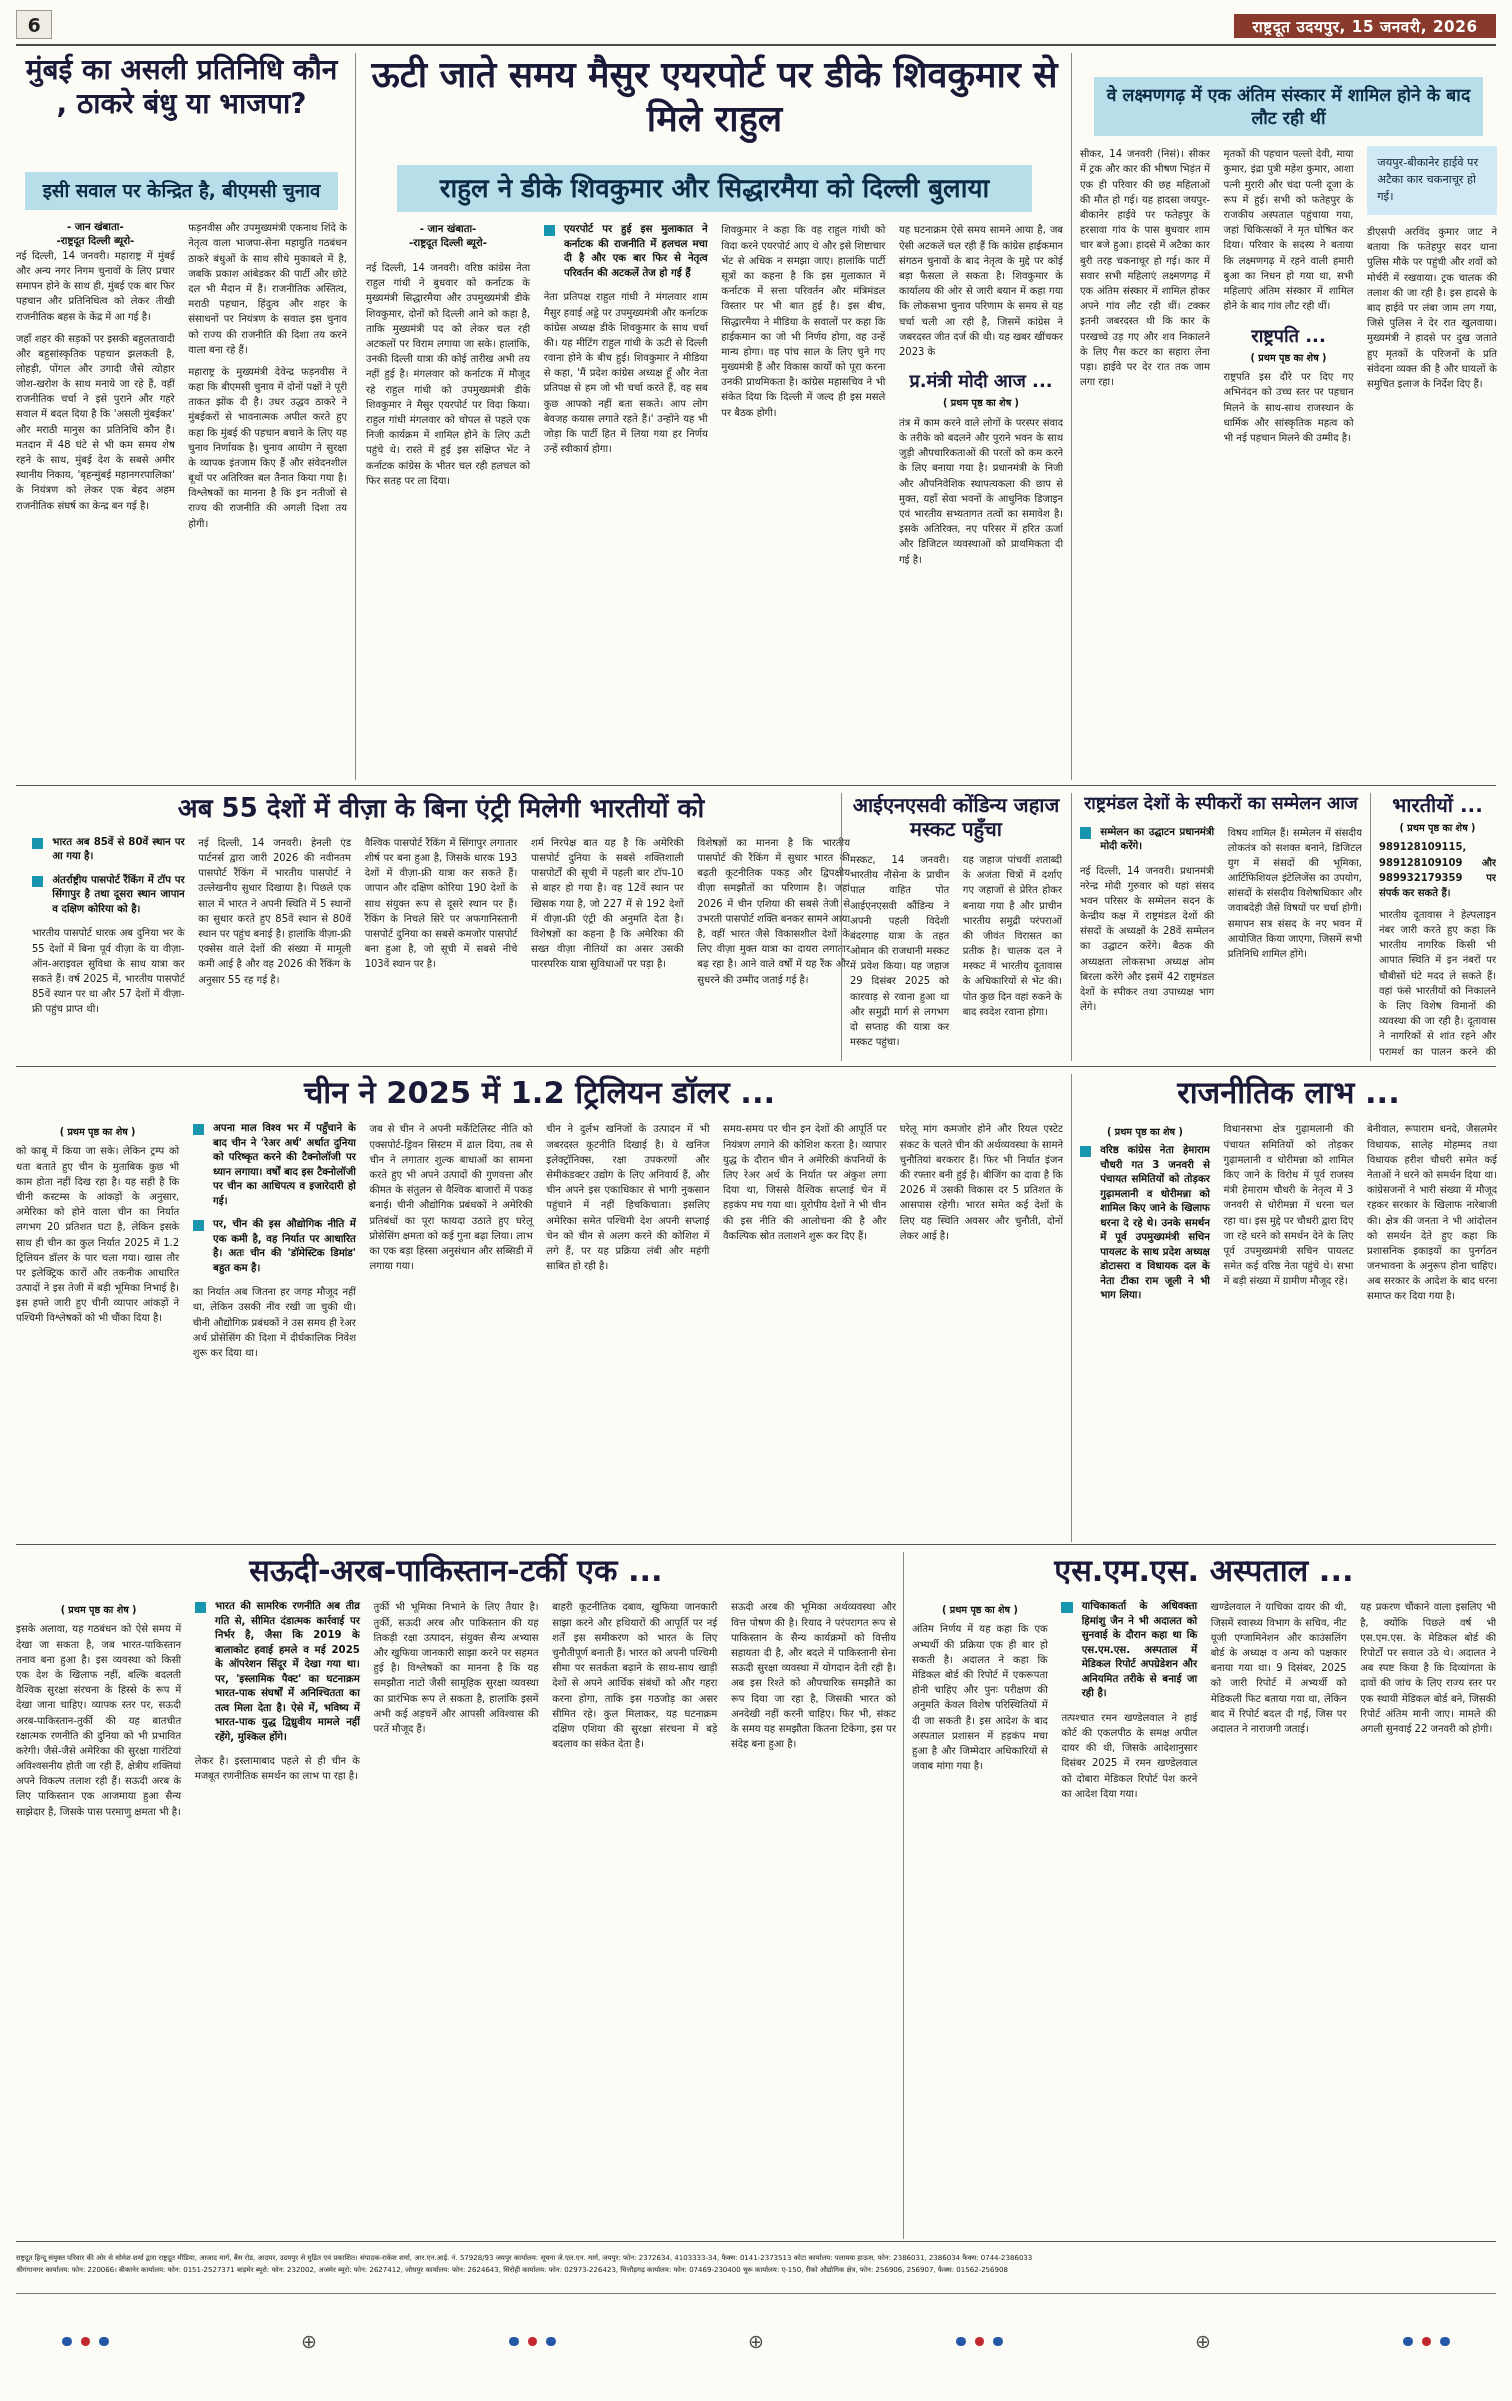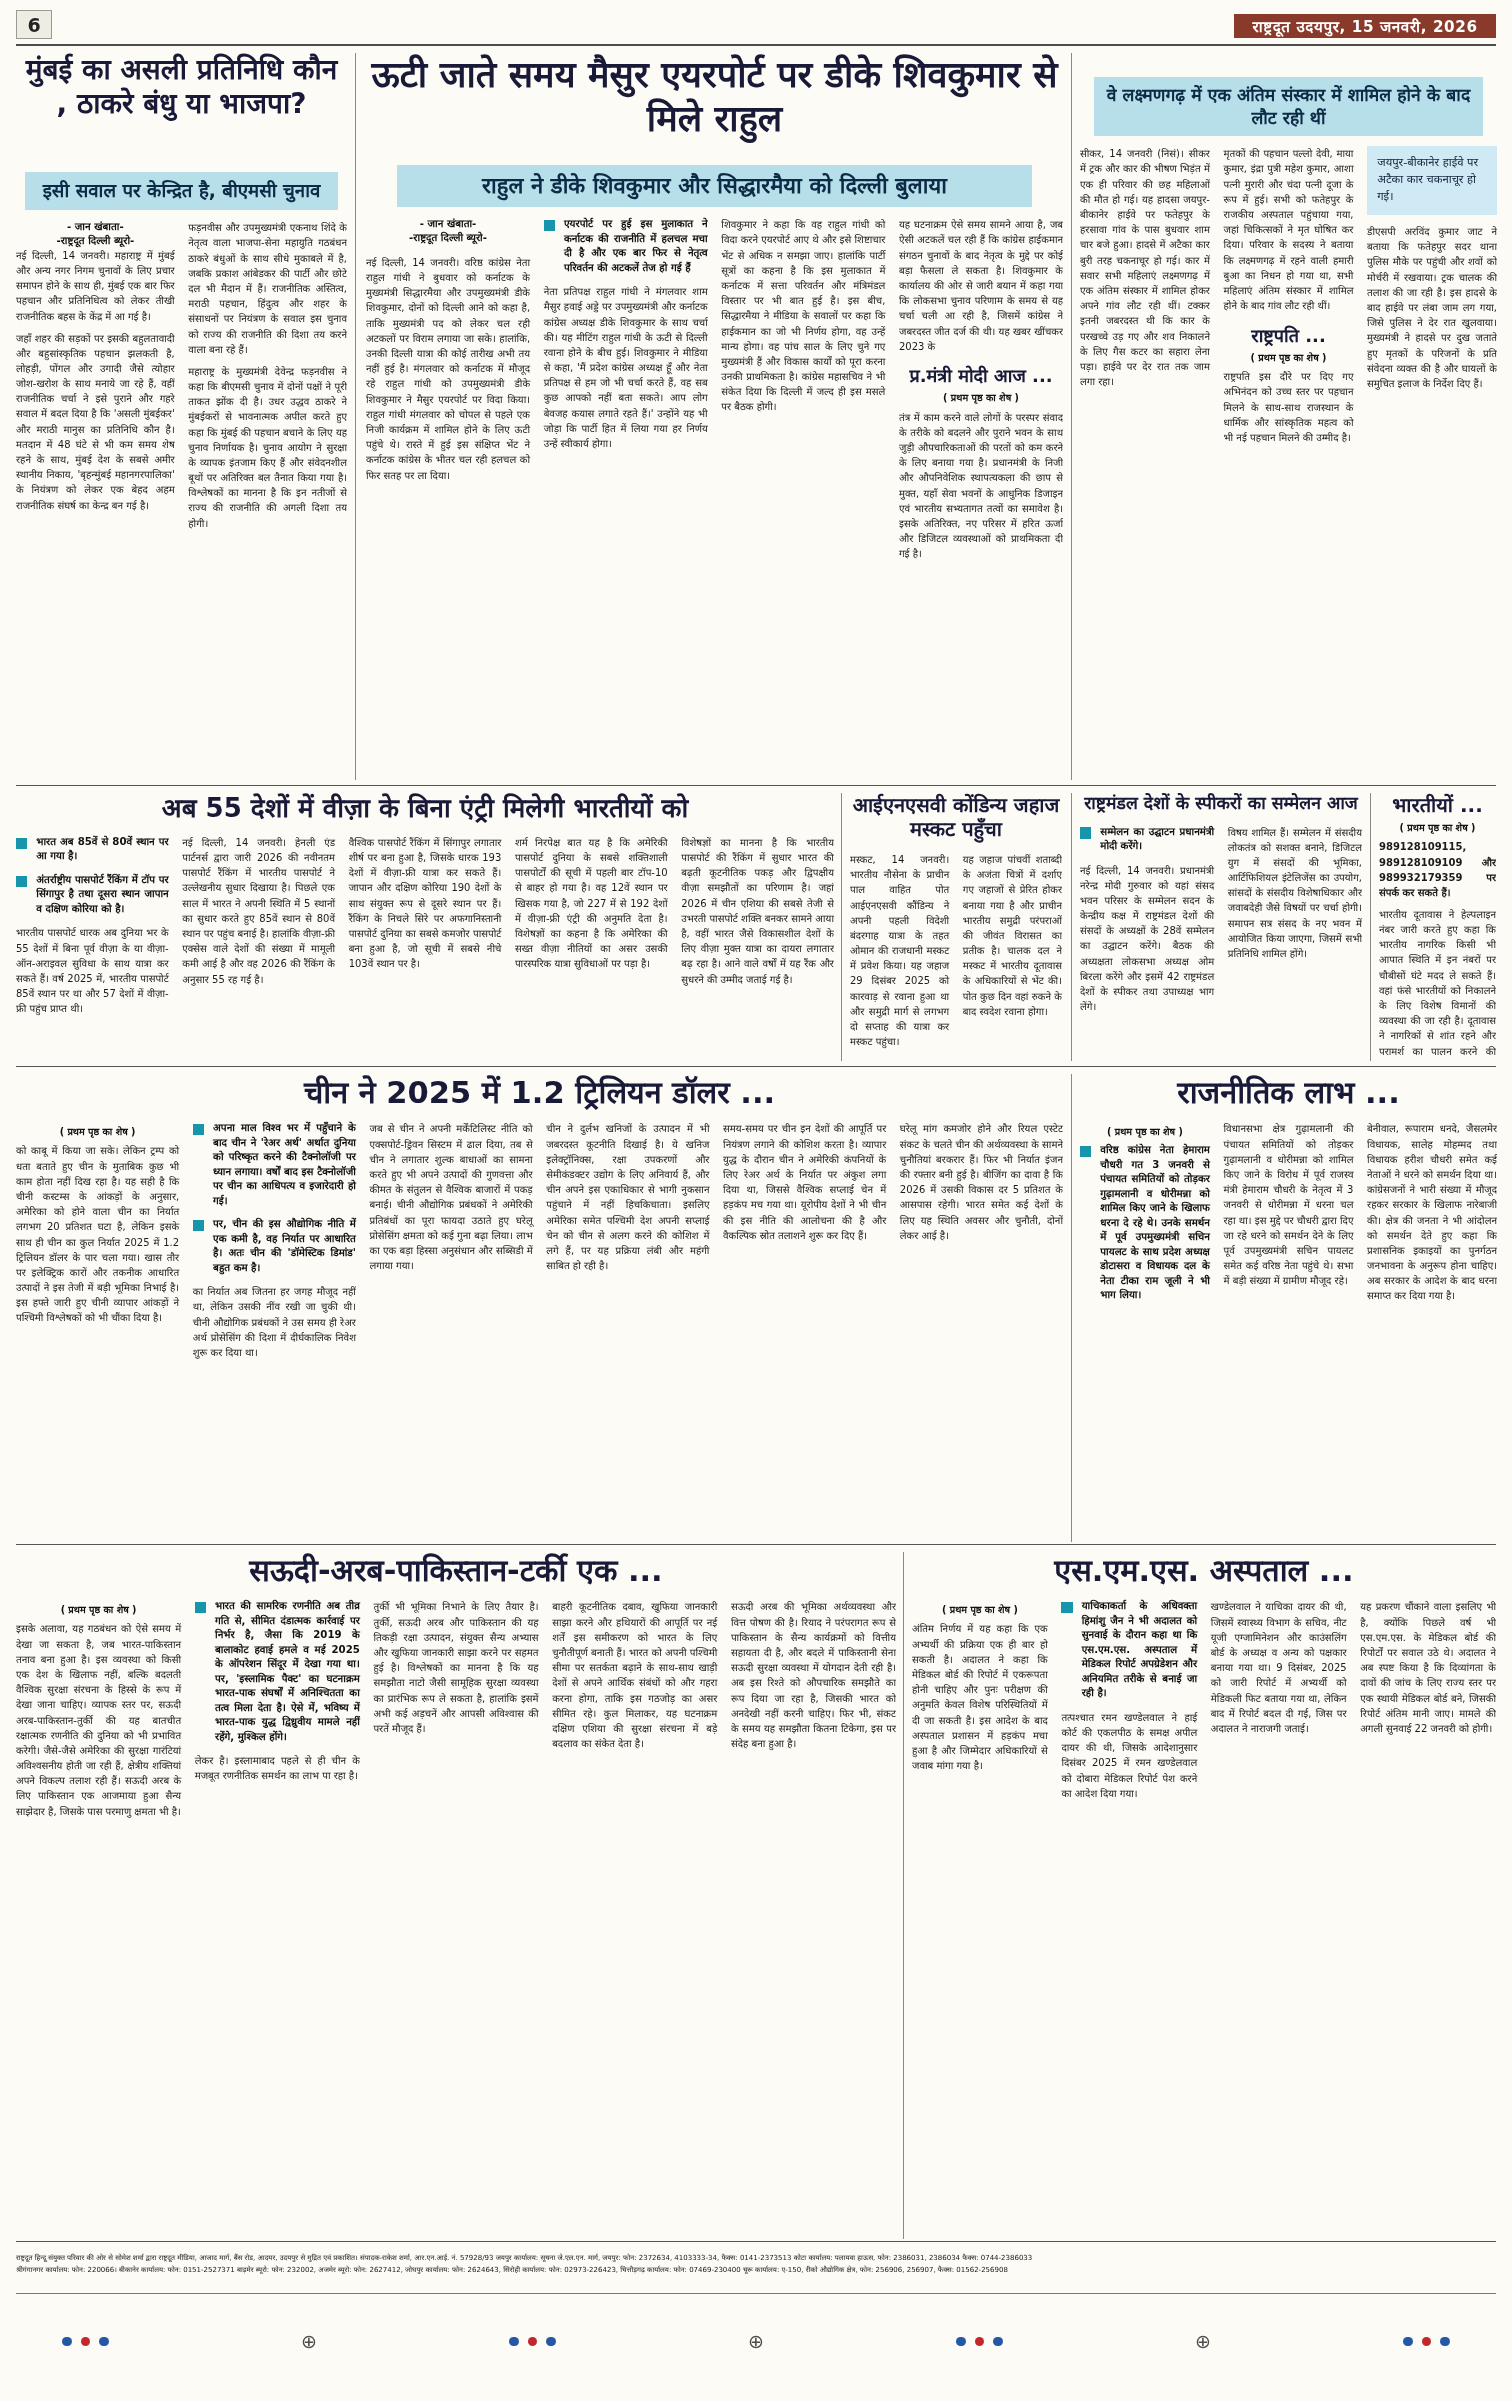--- a/index.html
+++ b/index.html
@@ -74,21 +74,21 @@
       <p class="body">फड़नवीस और उपमुख्यमंत्री एकनाथ शिंदे के नेतृत्व वाला भाजपा-सेना महायुति गठबंधन ठाकरे बंधुओं के साथ सीधे मुकाबले में है, जबकि प्रकाश आंबेडकर की पार्टी और छोटे दल भी मैदान में हैं। राजनीतिक अस्तित्व, मराठी पहचान, हिंदुत्व और शहर के संसाधनों पर नियंत्रण के सवाल इस चुनाव को राज्य की राजनीति की दिशा तय करने वाला बना रहे हैं।</p>
       <p class="body">महाराष्ट्र के मुख्यमंत्री देवेन्द्र फड़नवीस ने कहा कि बीएमसी चुनाव में दोनों पक्षों ने पूरी ताकत झोंक दी है। उधर उद्धव ठाकरे ने मुंबईकरों से भावनात्मक अपील करते हुए कहा कि मुंबई की पहचान बचाने के लिए यह चुनाव निर्णायक है। चुनाव आयोग ने सुरक्षा के व्यापक इंतजाम किए हैं और संवेदनशील बूथों पर अतिरिक्त बल तैनात किया गया है। विश्लेषकों का मानना है कि इन नतीजों से राज्य की राजनीति की अगली दिशा तय होगी।</p>
     </div>
   </section>
 
   <div class="vrule" style="left:355px;top:53px;height:727px;"></div>
 
   <section class="article" style="left:366px;top:53px;width:697px;height:727px;">
     <h1 class="hl hl-center">ऊटी जाते समय मैसुर एयरपोर्ट पर डीके शिवकुमार से मिले राहुल</h1>
     <div class="gap-m"></div>
-    <div class="subhead center-sub" style="font-size:22px;">राहुल ने डीके शिवकुमार और सिद्धारमैया को दिल्ली बुलाया</div>
+    <div class="subhead center-sub" style="font-size:26px;">राहुल ने डीके शिवकुमार और सिद्धारमैया को दिल्ली बुलाया</div>
     <div class="gap-s"></div>
     <div class="cols">
       <div class="col">
         <div class="byline">- जान खंबाता-</div>
         <div class="byline">-राष्ट्रदूत दिल्ली ब्यूरो-</div>
         <div class="gap-s"></div>
         <p class="body">नई दिल्ली, 14 जनवरी। वरिष्ठ कांग्रेस नेता राहुल गांधी ने बुधवार को कर्नाटक के मुख्यमंत्री सिद्धारमैया और उपमुख्यमंत्री डीके शिवकुमार, दोनों को दिल्ली आने को कहा है, ताकि मुख्यमंत्री पद को लेकर चल रही अटकलों पर विराम लगाया जा सके। हालांकि, उनकी दिल्ली यात्रा की कोई तारीख अभी तय नहीं हुई है। मंगलवार को कर्नाटक में मौजूद रहे राहुल गांधी को उपमुख्यमंत्री डीके शिवकुमार ने मैसुर एयरपोर्ट पर विदा किया। राहुल गांधी मंगलवार को चोपल से पहले एक निजी कार्यक्रम में शामिल होने के लिए ऊटी पहुंचे थे। रास्ते में हुई इस संक्षिप्त भेंट ने कर्नाटक कांग्रेस के भीतर चल रही हलचल को फिर सतह पर ला दिया।</p>
       </div>
       <div class="col">
         <div class="bullet">
@@ -127,21 +127,21 @@
       </div>
       <div class="col">
         <div class="hibox">जयपुर-बीकानेर हाईवे पर अटैका कार चकनाचूर हो गई।</div>
         <p class="body">डीएसपी अरविंद कुमार जाट ने बताया कि फतेहपुर सदर थाना पुलिस मौके पर पहुंची और शवों को मोर्चरी में रखवाया। ट्रक चालक की तलाश की जा रही है। इस हादसे के बाद हाईवे पर लंबा जाम लग गया, जिसे पुलिस ने देर रात खुलवाया। मुख्यमंत्री ने हादसे पर दुख जताते हुए मृतकों के परिजनों के प्रति संवेदना व्यक्त की है और घायलों के समुचित इलाज के निर्देश दिए हैं।</p>
       </div>
     </div>
   </section>
 
   <div class="hrule" style="top:785px;"></div>
 
-  <section class="article" style="left:16px;top:793px;width:818px;height:268px;">
+  <section class="article" style="left:32px;top:793px;width:818px;height:268px;">
     <h1 class="hl hl-row2">अब 55 देशों में वीज़ा के बिना एंट्री मिलेगी भारतीयों को</h1>
     <div class="gap-s"></div>
     <div class="cols">
       <div class="col">
         <div class="bullet">
           <span class="sq"></span>
           <span>भारत अब 85वें से 80वें स्थान पर आ गया है।</span>
         </div>
         <div class="bullet">
           <span class="sq"></span>

